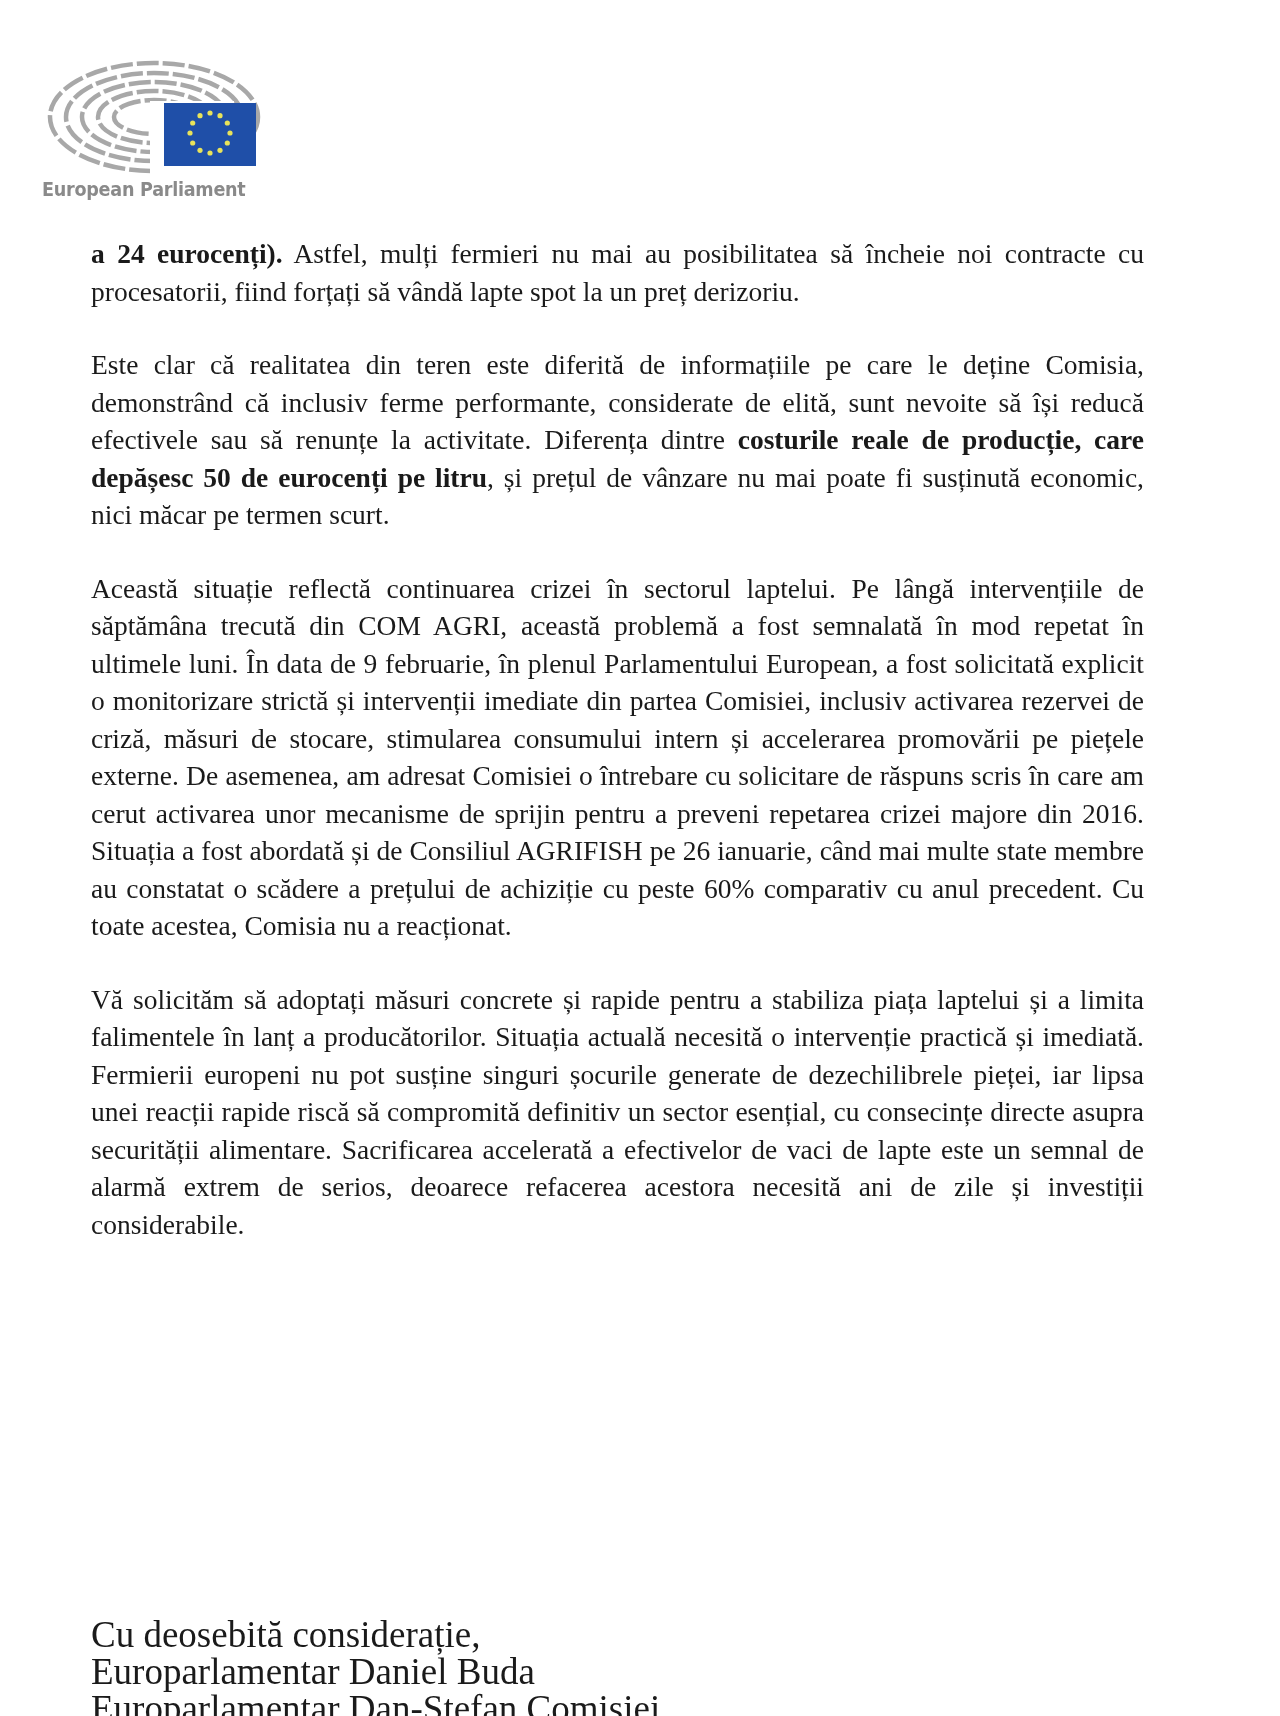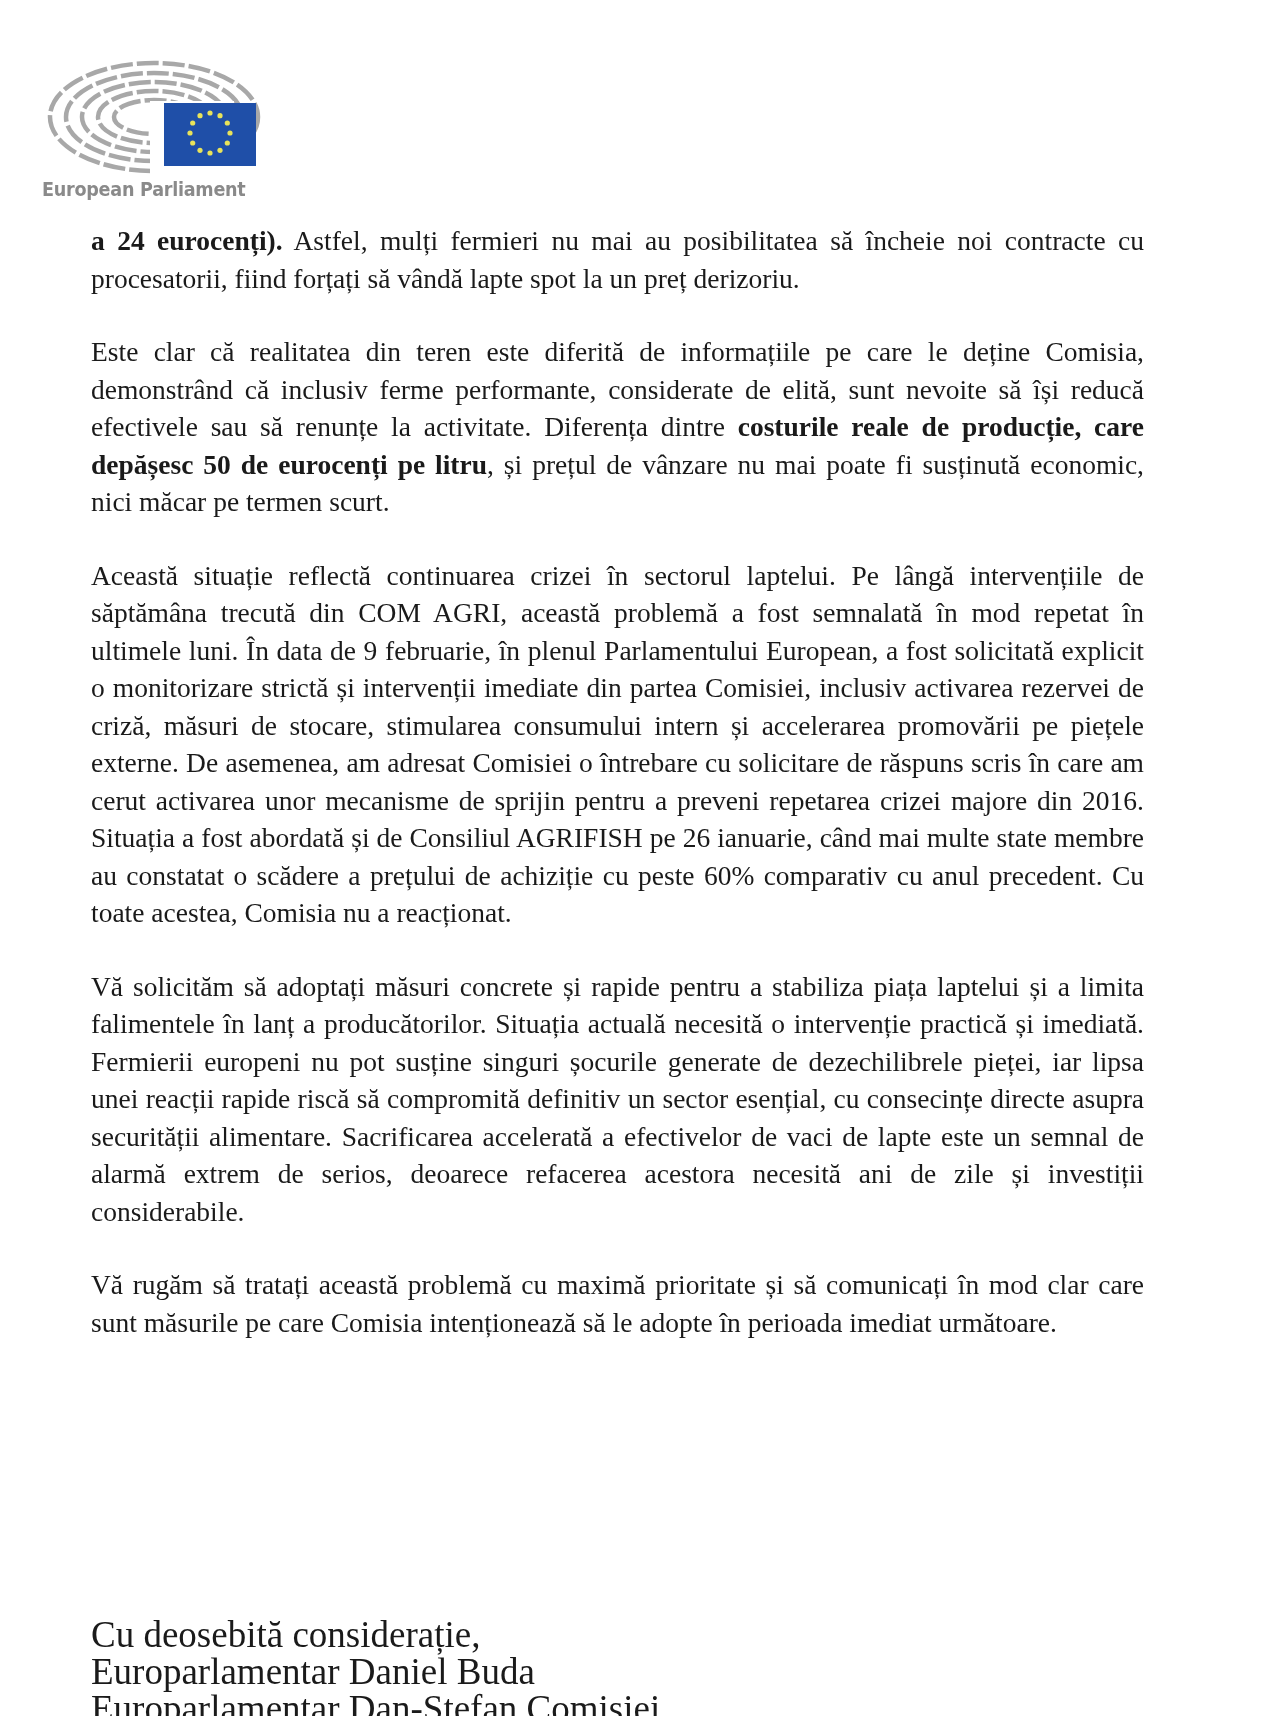--- a/index.html
+++ b/index.html
@@ -36,21 +36,21 @@
       font-weight: bold;
       color: #8a8a8a;
       letter-spacing: -0.3px;
       white-space: nowrap;
       transform: scaleX(0.88);
       transform-origin: left top;
     }
     .letter {
       position: absolute;
       left: 91px;
-      top: 222px;
+      top: 235px;
       width: 1053px;
     }
     .para {
       margin: 0 0 36px 0;
       font-size: 27.5px;
       line-height: 37.5px;
       text-align: justify;
     }
     .para b {
       font-weight: bold;
@@ -101,20 +101,19 @@
 
 <div class="letter">
   <p class="para"><b>a 24 eurocenți).</b><span> Astfel, mulți fermieri nu mai au posibilitatea să încheie noi contracte cu procesatorii, fiind forțați să vândă lapte spot la un preț derizoriu.</span></p>
 
   <p class="para"><span>Este clar că realitatea din teren este diferită de informațiile pe care le deține Comisia, demonstrând că inclusiv ferme performante, considerate de elită, sunt nevoite să își reducă efectivele sau să renunțe la activitate. Diferența dintre </span><b>costurile reale de producție, care depășesc 50 de eurocenți pe litru</b><span>, și prețul de vânzare nu mai poate fi susținută economic, nici măcar pe termen scurt.</span></p>
 
   <p class="para"><span>Această situație reflectă continuarea crizei în sectorul laptelui. Pe lângă intervențiile de săptămâna trecută din COM AGRI, această problemă a fost semnalată în mod repetat în ultimele luni. În data de 9 februarie, în plenul Parlamentului European, a fost solicitată explicit o monitorizare strictă și intervenții imediate din partea Comisiei, inclusiv activarea rezervei de criză, măsuri de stocare, stimularea consumului intern și accelerarea promovării pe piețele externe. De asemenea, am adresat Comisiei o întrebare cu solicitare de răspuns scris în care am cerut activarea unor mecanisme de sprijin pentru a preveni repetarea crizei majore din 2016. Situația a fost abordată și de Consiliul AGRIFISH pe 26 ianuarie, când mai multe state membre au constatat o scădere a prețului de achiziție cu peste 60% comparativ cu anul precedent. Cu toate acestea, Comisia nu a reacționat.</span></p>
 
   <p class="para"><span>Vă solicităm să adoptați măsuri concrete și rapide pentru a stabiliza piața laptelui și a limita falimentele în lanț a producătorilor. Situația actuală necesită o intervenție practică și imediată. Fermierii europeni nu pot susține singuri șocurile generate de dezechilibrele pieței, iar lipsa unei reacții rapide riscă să compromită definitiv un sector esențial, cu consecințe directe asupra securității alimentare. Sacrificarea accelerată a efectivelor de vaci de lapte este un semnal de alarmă extrem de serios, deoarece refacerea acestora necesită ani de zile și investiții considerabile.</span></p>
 
-  <p class="para"><span>Vă rugăm să tratați această problemă cu maximă prioritate și să comunicați în mod clar care sunt măsurile pe care Comisia intenționează să le adopte în perioada imediat următoare.</span></p>
 </div>
 
 <div class="closing">
   <div>Cu deosebită considerație,</div>
   <div>Europarlamentar Daniel Buda</div>
   <div>Europarlamentar Dan-Ștefan Comisiei</div>
 </div>
 
 </body></html>

